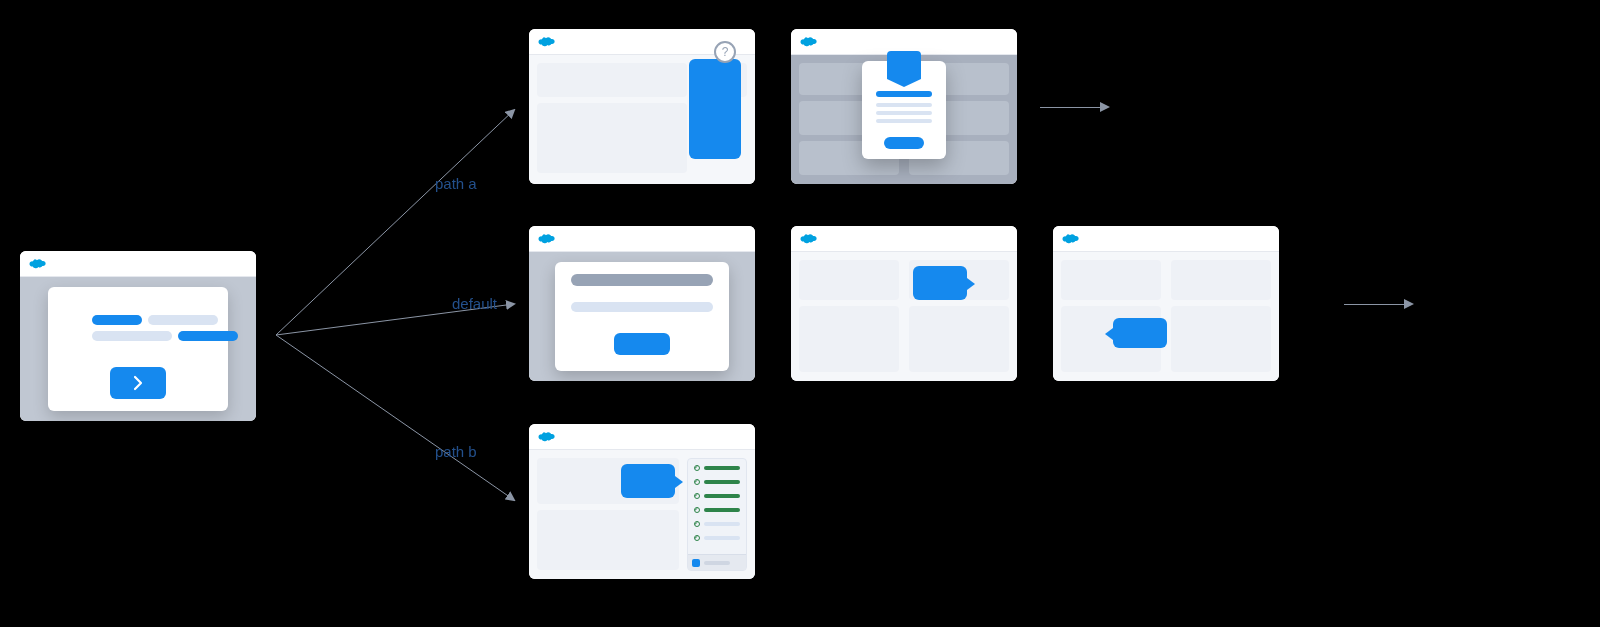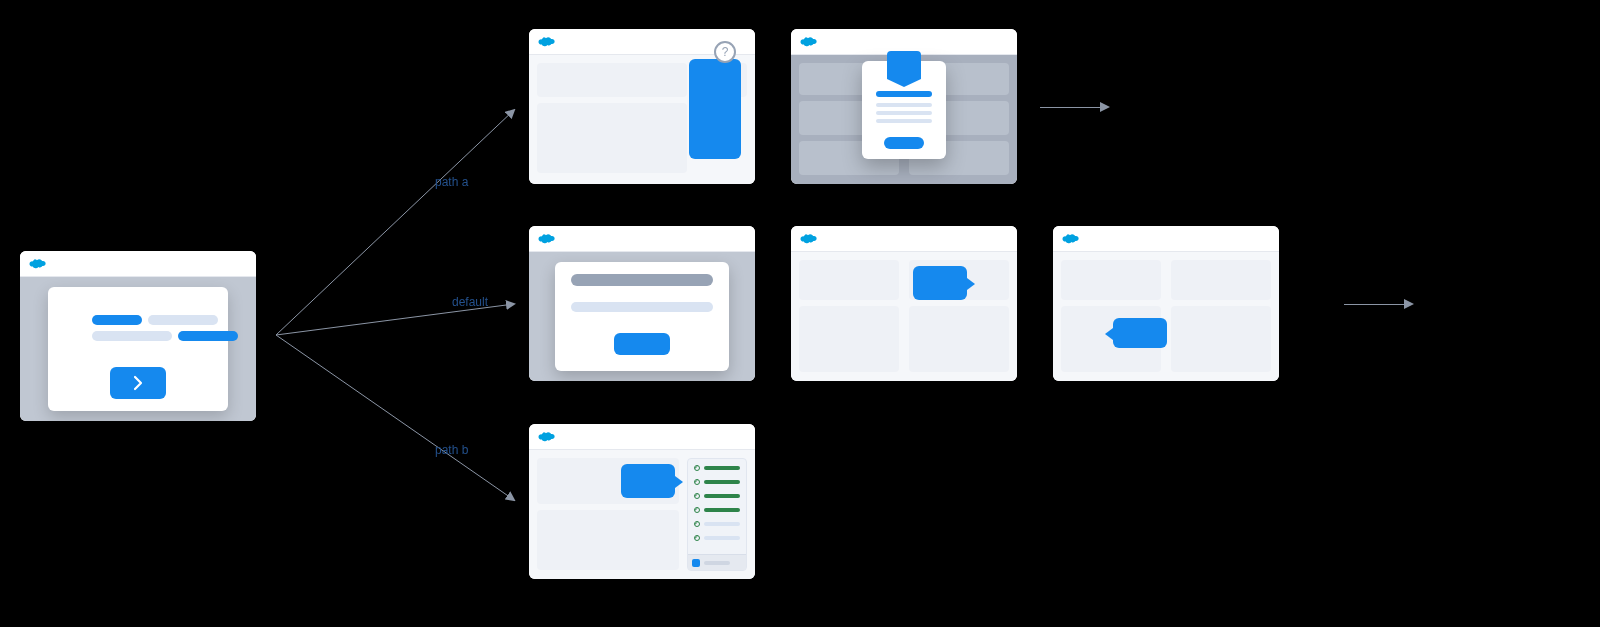--- a/index.html
+++ b/index.html
@@ -272,21 +272,21 @@
     width:0; height:0;
     border-top:5px solid transparent;
     border-bottom:5px solid transparent;
     border-left:10px solid #8b95a5;
   }
 
   
   .path-label {
     position:absolute;
     color:#23508c;
-    font-size:12px;
+    font-size:15px;
     font-weight:400;
   }
 </style>
 </head>
 <body>
 
 <div class="win" id="win-start">
   <div class="win-hdr">
     <span class="sf-cloud">
       <svg viewBox="0 0 24 16">

